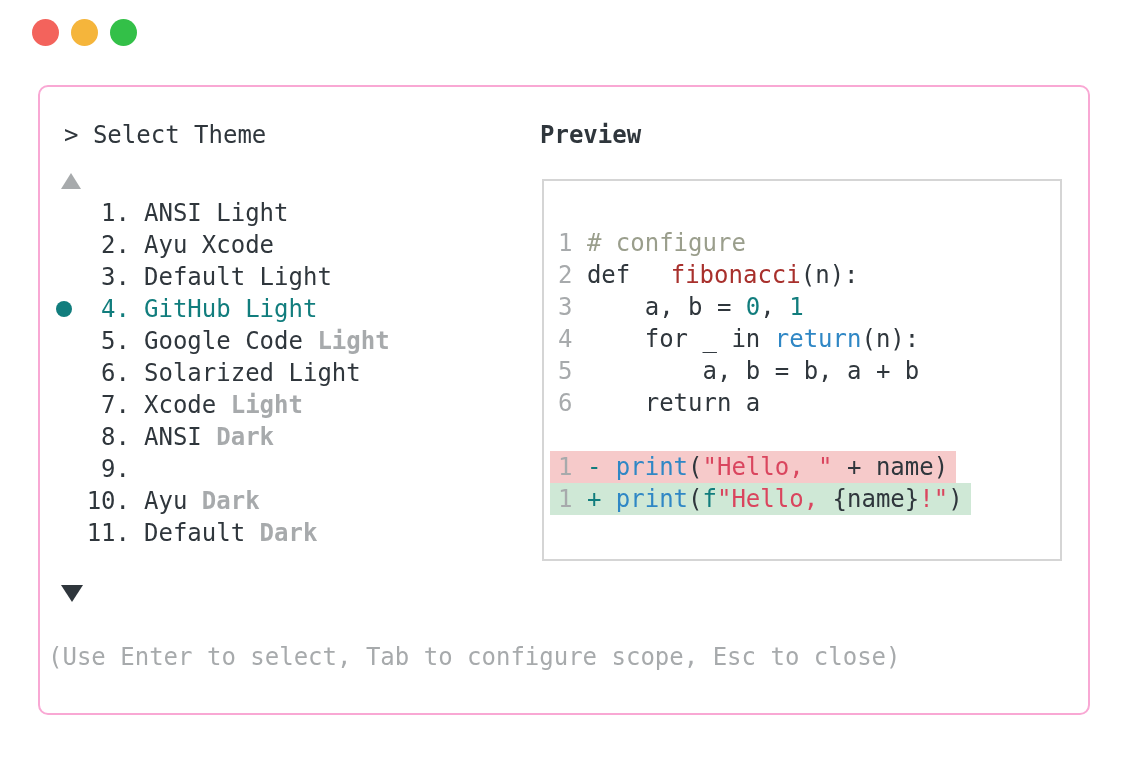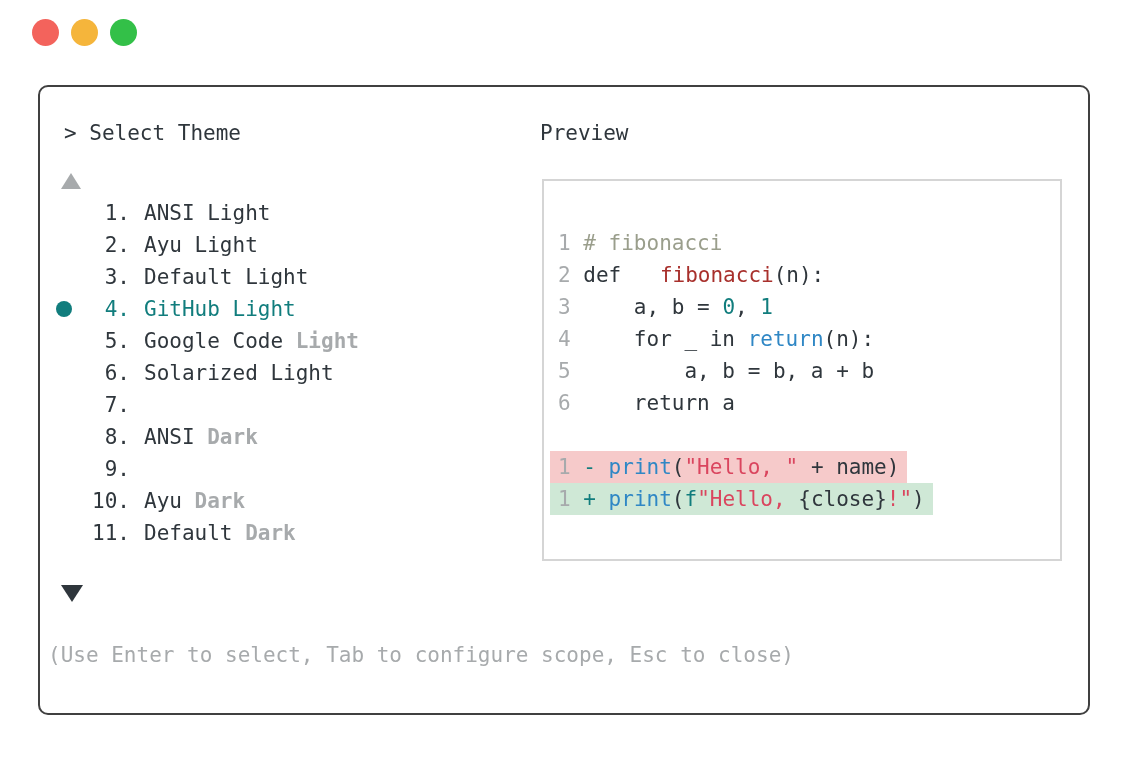--- a/index.html
+++ b/index.html
@@ -5,23 +5,23 @@
   html,body{margin:0;padding:0;background:#ffffff;width:1129px;height:757px;overflow:hidden;
     font-family:"DejaVu Sans Mono","Liberation Mono",monospace;}
   .stage{position:relative;width:1129px;height:757px;background:#fff;}
 
   
   .traffic{position:absolute;left:32px;top:19px;display:flex;gap:12px;}
   .light{width:27px;height:27px;border-radius:50%;}
 
   
   .panel{position:absolute;left:38px;top:85px;width:1052px;height:630px;background:#fff;
-    border:2px solid #404040;border-radius:10px;box-sizing:border-box;font-size:21px;color:var(--text);}
+    border:2px solid #f9a8d4;border-radius:10px;box-sizing:border-box;font-size:24px;color:var(--text);}
   .title{position:absolute;left:24px;top:34px;white-space:pre;}
-  .preview-label{position:absolute;left:500px;top:34px;white-space:pre;}
+  .preview-label{position:absolute;left:500px;top:34px;white-space:pre;font-weight:bold;}
 
   .tri-up{position:absolute;left:21px;top:86px;width:0;height:0;
     border-left:10px solid transparent;border-right:10px solid transparent;
     border-bottom:16px solid var(--muted);}
   .tri-down{position:absolute;left:21px;top:498px;width:0;height:0;
     border-left:11px solid transparent;border-right:11px solid transparent;
     border-top:17px solid var(--text);}
 
   .theme-list{position:absolute;left:14px;top:110px;}
   .trow{height:32px;display:flex;align-items:center;white-space:pre;cursor:default;}
@@ -62,44 +62,44 @@
     </div>
 
   <div class="panel">
     <div class="title">&gt; Select Theme</div>
     <div class="preview-label">Preview</div>
 
     <div class="tri-up"></div>
 
     <div class="theme-list">
         <div class="trow"><span class="bullet-slot"></span><span class="num">1.</span><span class="label">ANSI Light</span></div>
-        <div class="trow"><span class="bullet-slot"></span><span class="num">2.</span><span class="label">Ayu Light</span></div>
+        <div class="trow"><span class="bullet-slot"></span><span class="num">2.</span><span class="label">Ayu Xcode</span></div>
         <div class="trow"><span class="bullet-slot"></span><span class="num">3.</span><span class="label">Default Light</span></div>
         <div class="trow selected"><span class="bullet-slot"><span class="bullet"></span></span><span class="num">4.</span><span class="label">GitHub Light</span></div>
         <div class="trow"><span class="bullet-slot"></span><span class="num">5.</span><span class="label">Google Code <span class="muted-part">Light</span></span></div>
         <div class="trow"><span class="bullet-slot"></span><span class="num">6.</span><span class="label">Solarized Light</span></div>
-        <div class="trow"><span class="bullet-slot"></span><span class="num">7.</span></div>
+        <div class="trow"><span class="bullet-slot"></span><span class="num">7.</span><span class="label">Xcode <span class="muted-part">Light</span></span></div>
         <div class="trow"><span class="bullet-slot"></span><span class="num">8.</span><span class="label">ANSI <span class="muted-part">Dark</span></span></div>
         <div class="trow"><span class="bullet-slot"></span><span class="num">9.</span></div>
         <div class="trow"><span class="bullet-slot"></span><span class="num">10.</span><span class="label">Ayu <span class="muted-part">Dark</span></span></div>
         <div class="trow"><span class="bullet-slot"></span><span class="num">11.</span><span class="label">Default <span class="muted-part">Dark</span></span></div>
       </div>
 
     <div class="tri-down"></div>
 
     <div class="help">(Use Enter to select, Tab to configure scope, Esc to close)</div>
 
     <div class="preview-box">
       <div class="code">
-          <div class="code-line"><span class="lineno">1</span><span class="tok-comment"># fibonacci</span></div>
+          <div class="code-line"><span class="lineno">1</span><span class="tok-comment"># configure</span></div>
           <div class="code-line"><span class="lineno">2</span><span class="tok-plain">def </span><span class="tok-func">fibonacci</span><span class="tok-plain">(n):</span></div>
           <div class="code-line"><span class="lineno">3</span><span class="tok-plain">    a, b = </span><span class="tok-number">0</span><span class="tok-plain">, </span><span class="tok-number">1</span></div>
           <div class="code-line"><span class="lineno">4</span><span class="tok-plain">    for _ in </span><span class="tok-keyword">return</span><span class="tok-plain">(n):</span></div>
           <div class="code-line"><span class="lineno">5</span><span class="tok-plain">        a, b = b, a + b</span></div>
           <div class="code-line"><span class="lineno">6</span><span class="tok-plain">    return a</span></div>
           <div class="code-line"><span class="lineno"></span></div>
           <div class="code-line removed"><span class="lineno">1</span><span class="tok-accent">- </span><span class="tok-keyword">print</span><span class="tok-plain">(</span><span class="tok-string">"Hello, "</span><span class="tok-plain"> + name)</span></div>
-          <div class="code-line added"><span class="lineno">1</span><span class="tok-accent">+ </span><span class="tok-keyword">print</span><span class="tok-plain">(</span><span class="tok-accent">f</span><span class="tok-string">"Hello, </span><span class="tok-plain">{close}</span><span class="tok-string">!"</span><span class="tok-plain">)</span></div>
+          <div class="code-line added"><span class="lineno">1</span><span class="tok-accent">+ </span><span class="tok-keyword">print</span><span class="tok-plain">(</span><span class="tok-accent">f</span><span class="tok-string">"Hello, </span><span class="tok-plain">{name}</span><span class="tok-string">!"</span><span class="tok-plain">)</span></div>
         </div>
     </div>
   </div>
 
 </div>
 
 </body></html>

